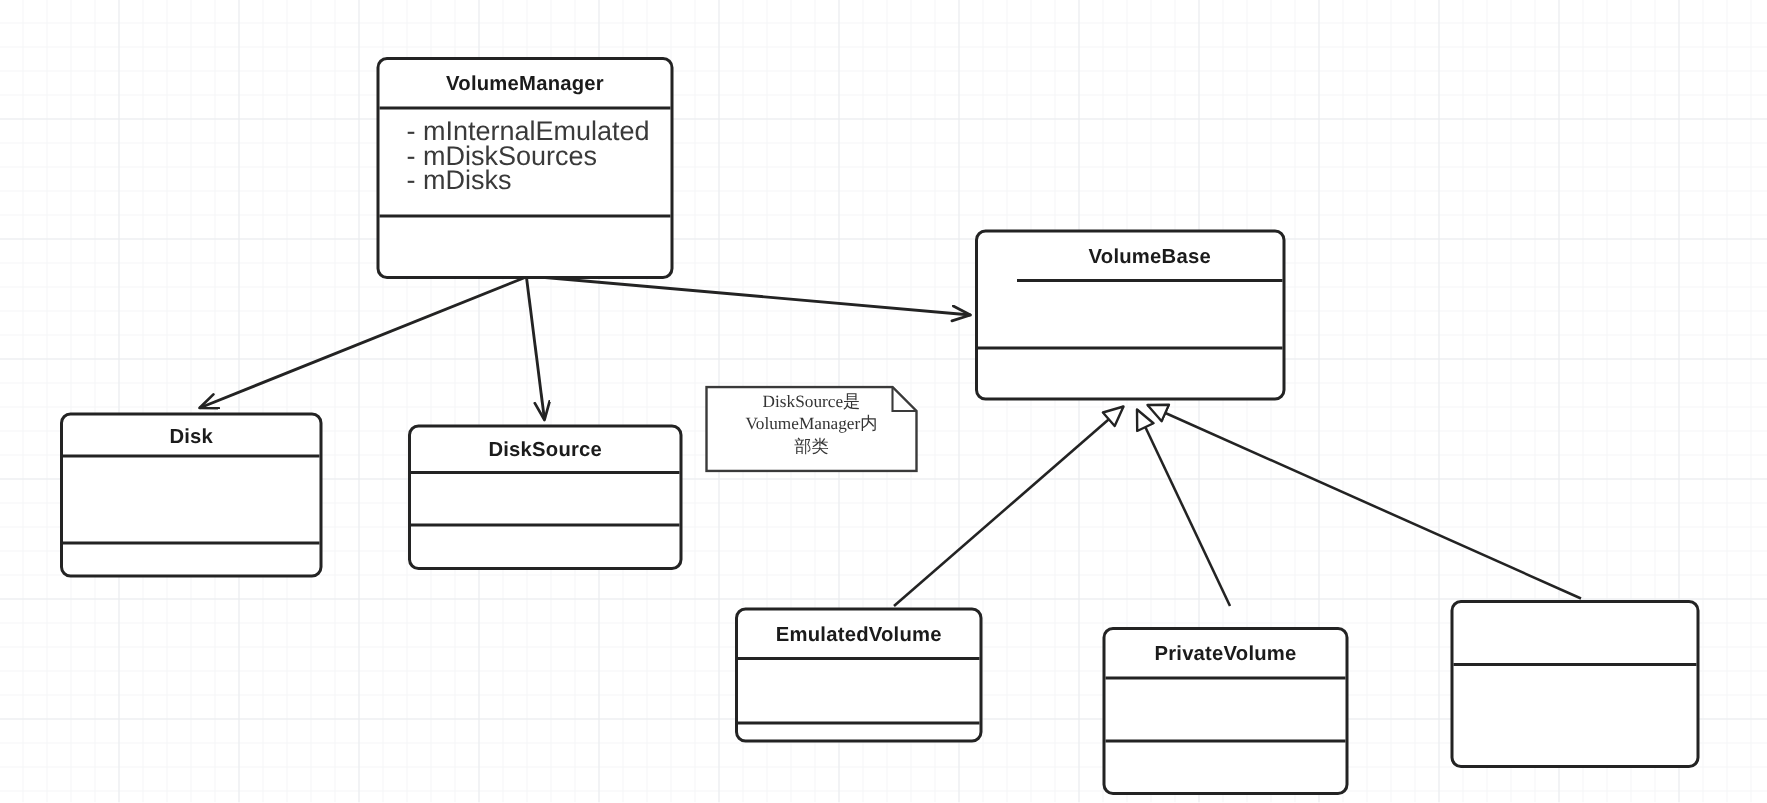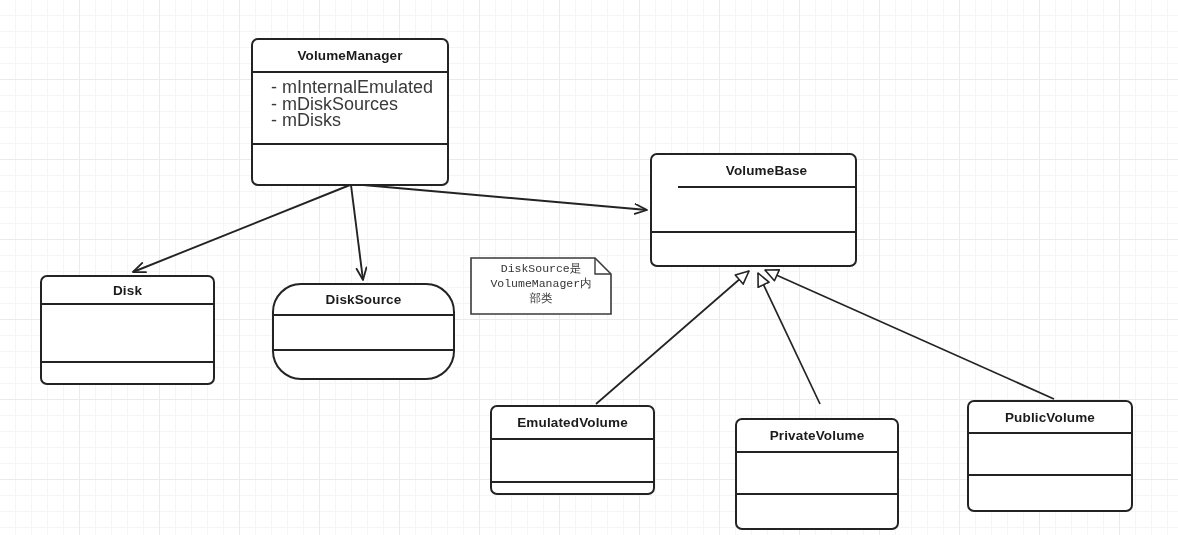--- a/index.html
+++ b/index.html
@@ -72,21 +72,21 @@
   #cls-volumemanager .uml-attrs { height: 72px; }
 
   #cls-volumebase   { left: 650px; top: 153px; width: 207px; height: 114px; }
   #cls-volumebase .uml-title { height: 33px; margin-left: 26px; }
   #cls-volumebase .uml-attrs { height: 45px; }
 
   #cls-disk         { left: 40px;  top: 275px; width: 175px; height: 110px; gap: 20px; }
   #cls-disk .uml-title { height: 33px; }
   #cls-disk .uml-attrs { height: 42px; }
 
-  #cls-disksource   { left: 272px; top: 283px; width: 183px; height: 97px; border-radius: 29px; }
+  #cls-disksource   { left: 272px; top: 283px; width: 183px; height: 97px; }
   #cls-disksource .uml-title { height: 31px; }
   #cls-disksource .uml-attrs { height: 35px; }
 
   #cls-emulatedvolume { left: 490px; top: 405px; width: 165px; height: 90px; }
   #cls-emulatedvolume .uml-title { height: 33px; }
   #cls-emulatedvolume .uml-attrs { height: 43px; }
 
   #cls-privatevolume { left: 735px; top: 405px; width: 164px; height: 112px; margin-top: 13px; }
   #cls-privatevolume .uml-title { height: 33px; }
   #cls-privatevolume .uml-attrs { height: 42px; }
@@ -110,21 +110,21 @@
     left: 0;
     top: 0;
     width: 142px;
     height: 58px;
     box-sizing: border-box;
     padding: 4px 6px 0 6px;
     text-align: center;
     font-size: 11.5px;
     line-height: 15px;
     color: #353535;
-    font-family: Liberation Mono, monospace;
+    font-family: Liberation Serif, serif;
   }
 </style>
 </head>
 <body>
 
 <div id="canvas">
 
   <svg id="edges" viewBox="0 0 1178 535" width="1178" height="535">
     <defs>
       <marker id="openArrow" markerWidth="16" markerHeight="16" refX="13" refY="5.5" orient="auto" markerUnits="userSpaceOnUse">
@@ -182,21 +182,20 @@
     <div class="uml-ops"></div>
   </div>
 
   <div class="uml-class" id="cls-privatevolume">
     <div class="uml-title">PrivateVolume</div>
     <div class="uml-attrs"></div>
     <div class="uml-ops"></div>
   </div>
 
   <div class="uml-class" id="cls-publicvolume">
-    <div class="uml-title">PublicVolume</div>
     <div class="uml-attrs"></div>
     <div class="uml-ops"></div>
   </div>
 
   <div id="note-disksource">
     <svg width="142" height="58" viewBox="0 0 142 58">
       <path d="M 1,1 L 125,1 L 141,17 L 141,57 L 1,57 Z" fill="#ffffff" stroke="#3a3a3a" stroke-width="1.6" stroke-linejoin="miter"></path>
       <path d="M 125,1 L 125,17 L 141,17" fill="none" stroke="#3a3a3a" stroke-width="1.4"></path>
     </svg>
     <div class="note-text">

